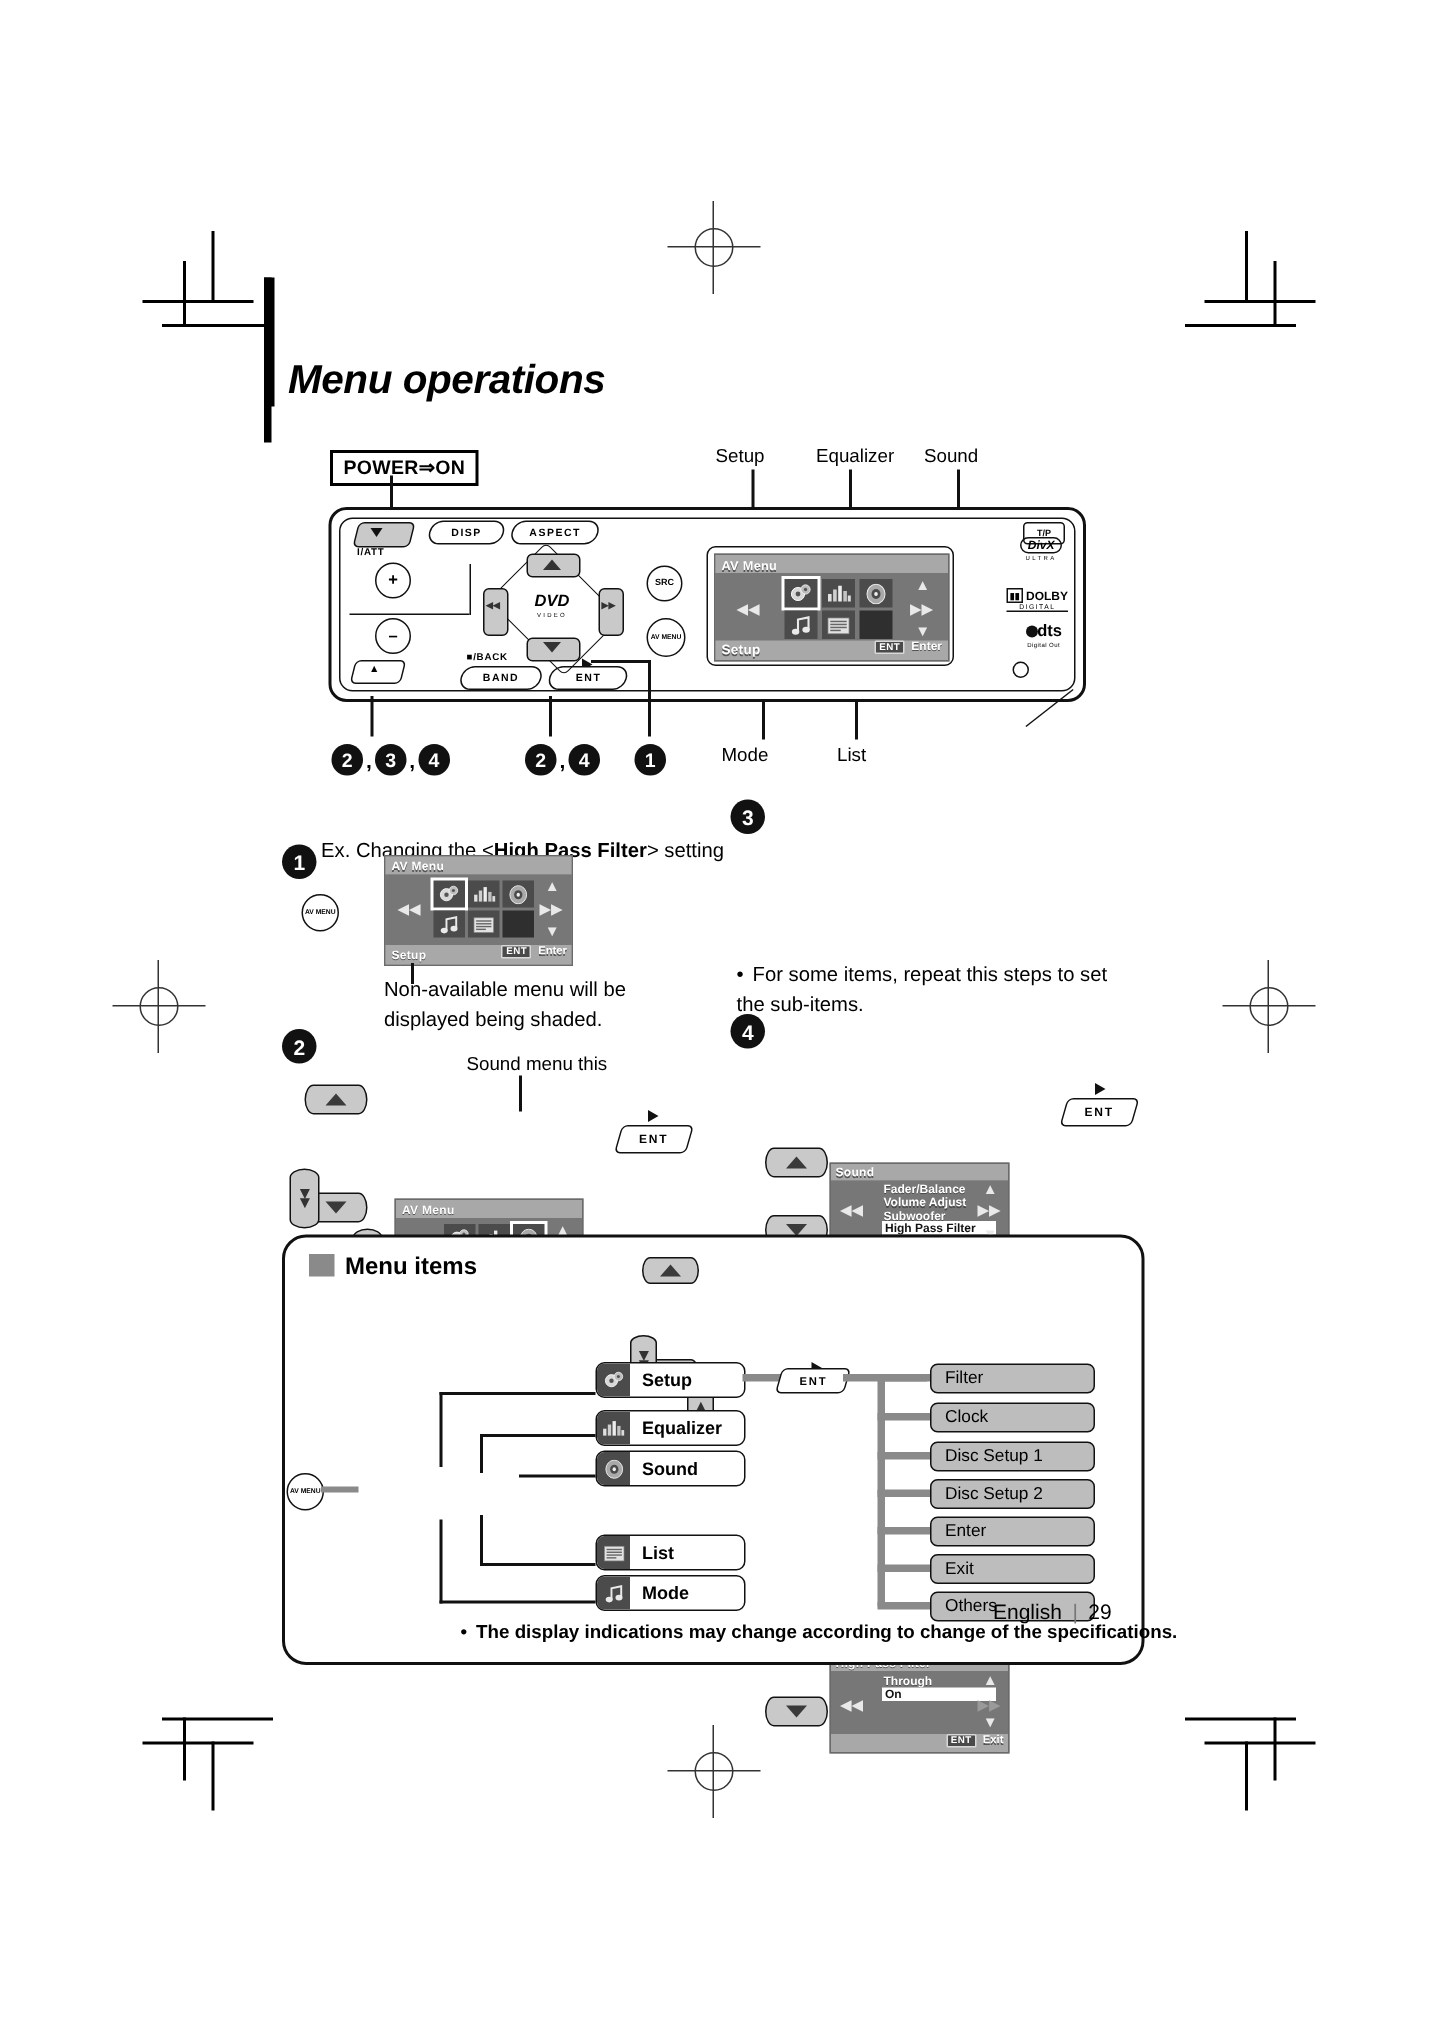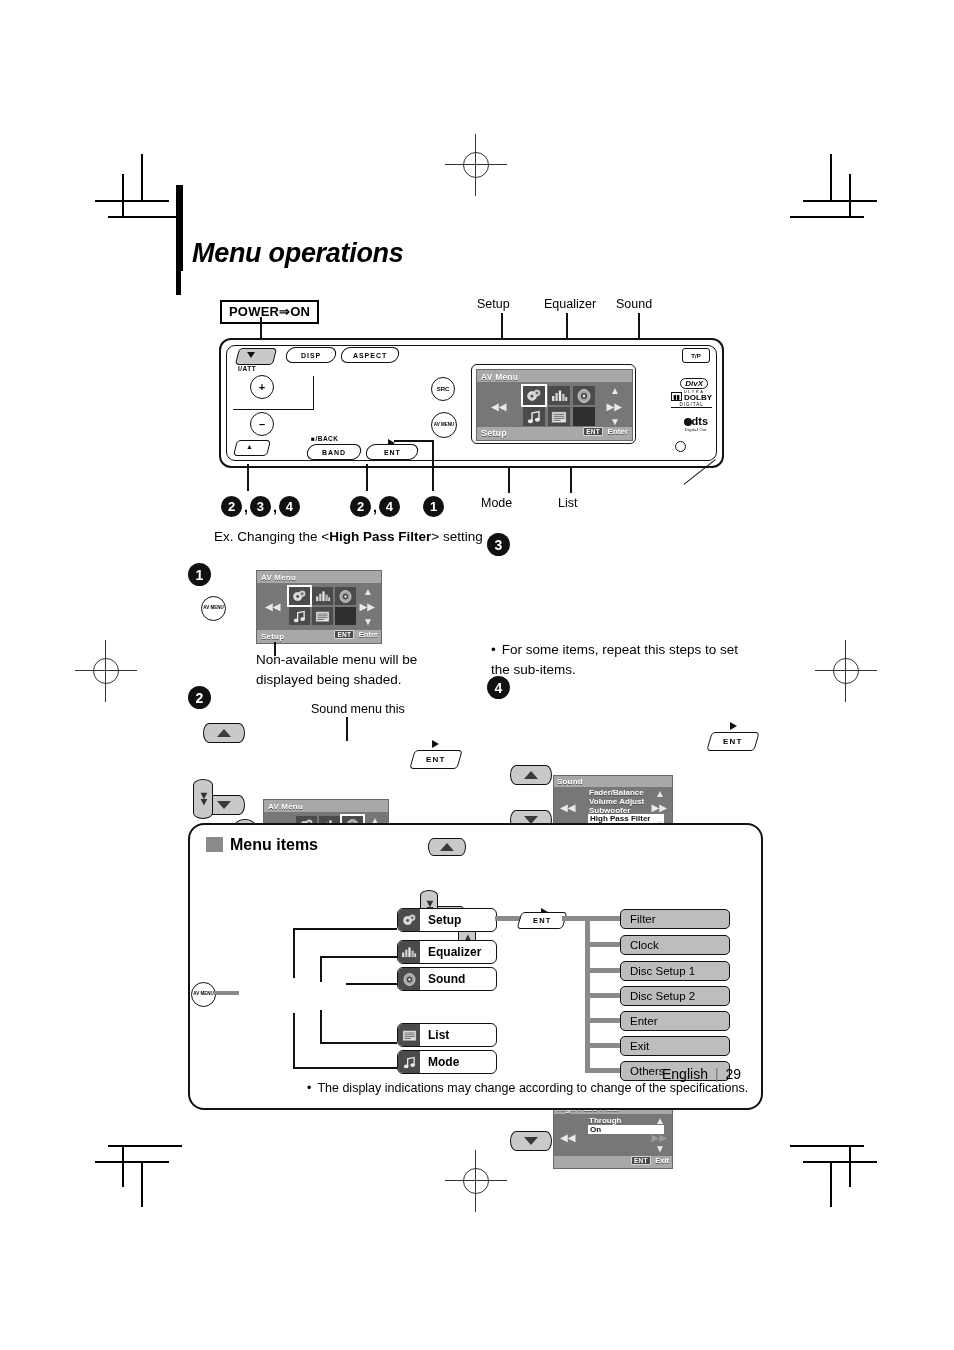--- a/index.html
+++ b/index.html
@@ -193,20 +193,35 @@
 
   <div class="abs tinytxt" style="left:90px;top:95px;">■/BACK</div>
   <div class="abs pill" style="left:86px;top:104px;width:52px;height:14px;">
       <span>BAND</span>
     </div>
   <div class="abs" style="left:167px;top:99px;width:0;height:0;border-top:4px solid transparent;border-bottom:4px solid transparent;border-left:7px solid #111;"></div>
   <div class="abs pill" style="left:145px;top:104px;width:50px;height:14px;">
       <span>ENT</span>
     </div>
 
+  <div class="abs" style="left:96px;top:25px;width:104px;height:80px;">
+    <div class="abs" style="left:2px;top:2px;width:100px;height:76px;border:1.4px solid #111;transform:rotate(45deg) scale(.7);border-radius:6px;"></div>
+    <div class="abs" style="left:34px;top:4px;width:34px;height:14px;background:#c9c9c9;border:1.3px solid #111;border-radius:4px;"></div>
+    <div class="abs" style="left:45px;top:8px;width:0;height:0;border-left:6px solid transparent;border-right:6px solid transparent;border-bottom:7px solid #333;"></div>
+    <div class="abs" style="left:34px;top:60px;width:34px;height:14px;background:#c9c9c9;border:1.3px solid #111;border-radius:4px;"></div>
+    <div class="abs" style="left:45px;top:63px;width:0;height:0;border-left:6px solid transparent;border-right:6px solid transparent;border-top:7px solid #333;"></div>
+    <div class="abs" style="left:5px;top:27px;width:15px;height:30px;background:#c9c9c9;border:1.3px solid #111;border-radius:4px;"></div>
+    <div class="abs" style="left:7px;top:34px;font-size:6px;color:#333;font-weight:bold;">◀◀</div>
+    <div class="abs" style="left:82px;top:27px;width:15px;height:30px;background:#c9c9c9;border:1.3px solid #111;border-radius:4px;"></div>
+    <div class="abs" style="left:84px;top:34px;font-size:6px;color:#333;font-weight:bold;">▶▶</div>
+    <div class="abs" style="left:34px;top:31px;text-align:center;width:34px;">
+      <div style="font-size:11px;font-weight:bold;font-style:italic;line-height:1;">DVD</div>
+      <div style="font-size:4px;letter-spacing:1.5px;">VIDEO</div>
+    </div>
+  </div>
 
   <div class="abs knob" style="left:210px;top:37px;width:22px;height:22px;">
       <span style="font-size:6px;">SRC</span>
     </div>
   <div class="abs knob" style="left:210px;top:72px;width:24px;height:24px;">
     <span style="font-size:4.5px;line-height:1.1;text-align:center;">AV MENU</span>
   </div>
 
   <div class="abs" style="right:12px;top:8px;width:26px;height:13px;border:1.3px solid #111;border-radius:3px;display:flex;align-items:center;justify-content:center;">
     <span style="font-size:6px;font-weight:bold;">T/P</span>
@@ -264,21 +279,21 @@
       <div class="lcd-arrow" style="right:12px;top:47px;">▼</div>
       <div class="bar" style="bottom:0;height:13px;"></div>
       <div class="bartxt" style="left:4px;bottom:2px;font-size:9px;">Setup</div>
       <div class="abs" style="right:4px;bottom:2px;">
         <span class="ent-chip">ENT</span>
         <span style="color:#fff;font-size:8px;font-weight:bold;text-shadow:0 1px 0 #555;">Enter</span>
       </div>
     </div>
   </div>
 
-  <div class="abs" style="right:14px;top:38px;text-align:center;">
+  <div class="abs" style="right:14px;top:18px;text-align:center;">
     <div style="border:1.3px solid #111;border-radius:6px;padding:0 4px;font-size:8px;font-weight:bold;font-style:italic;">
       <span>DivX</span>
     </div>
     <div style="font-size:4px;letter-spacing:1.6px;">ULTRA</div>
   </div>
   <div class="abs" style="right:10px;top:52px;text-align:center;">
     <div style="font-size:8px;font-weight:bold;white-space:nowrap;">
       <span style="display:inline-block;border:1.2px solid #111;padding:0 1px;font-size:6px;vertical-align:1px;">▮▮</span>
       <span>DOLBY</span>
     </div>
@@ -306,21 +321,21 @@
   <span style="font-weight:bold;font-size:14px;">,</span>
   <div class="stepnum">4</div>
 </div>
 <div class="abs" style="left:350px;top:496px;display:flex;align-items:center;gap:2px;">
   <div class="stepnum">2</div>
   <span style="font-weight:bold;font-size:14px;">,</span>
   <div class="stepnum">4</div>
 </div>
 <div class="abs stepnum" style="left:423px;top:496px;">1</div>
 
-<div class="abs body-txt" style="left:214px;top:527px;white-space:nowrap;">
+<div class="abs body-txt" style="left:214px;top:557px;white-space:nowrap;">
   <span>Ex. Changing the &lt;</span><span style="font-weight:bold;">High Pass Filter</span><span>&gt; setting</span>
 </div>
 
 <div class="abs stepnum" style="left:188px;top:563px;width:23px;height:23px;font-size:14px;">1</div>
 <div class="abs knob" style="left:201px;top:596px;width:23px;height:23px;border-width:1.5px;">
   <span style="font-size:4.5px;line-height:1.1;text-align:center;">AV MENU</span>
 </div>
 
 <div class="abs lcd" style="left:256px;top:570px;width:124px;height:72px;">
   <div class="bar" style="top:0;height:12px;"></div>
@@ -659,19 +674,19 @@
 </div>
 <div class="abs wire g" style="left:585px;top:1043px;width:36px;height:5px;"></div>
 <div class="abs sub-btn" style="left:620px;top:1036px;width:99px;">
   <span>Exit</span>
 </div>
 <div class="abs wire g" style="left:585px;top:1068px;width:36px;height:5px;"></div>
 <div class="abs sub-btn" style="left:620px;top:1061px;width:99px;">
   <span>Others</span>
 </div>
 
-<div class="abs" style="left:307px;top:1081px;font-size:12.5px;white-space:nowrap;">
+<div class="abs" style="left:307px;top:1081px;font-size:12.5px;white-space:nowrap;font-weight:bold;">
   <span style="margin-right:6px;">•</span><span>The display indications may change according to change of the specifications.</span>
 </div>
 
 <div class="abs footer" style="left:662px;top:1066px;">
   <span>English</span><span class="sep">|</span><span>29</span>
 </div>
 
 </body></html>

